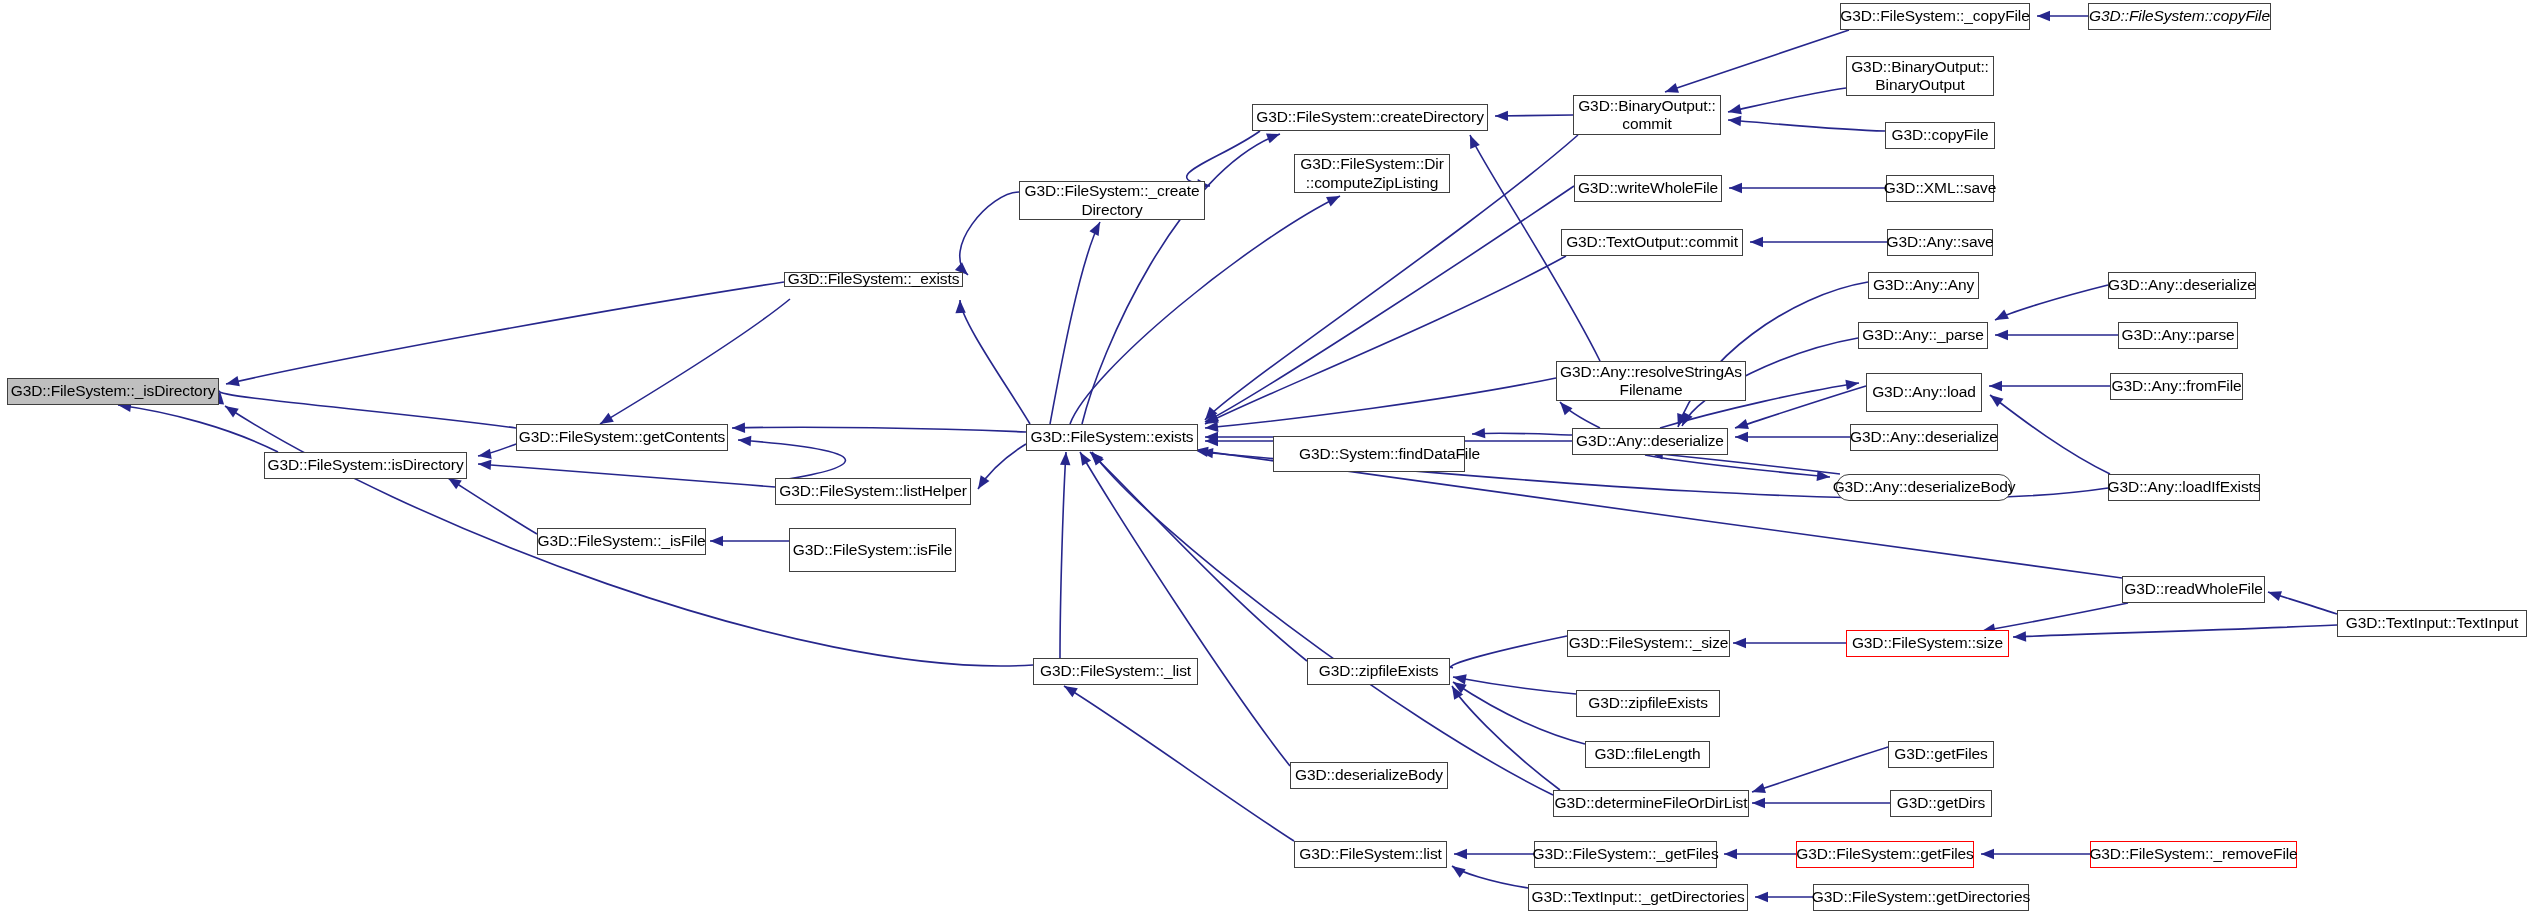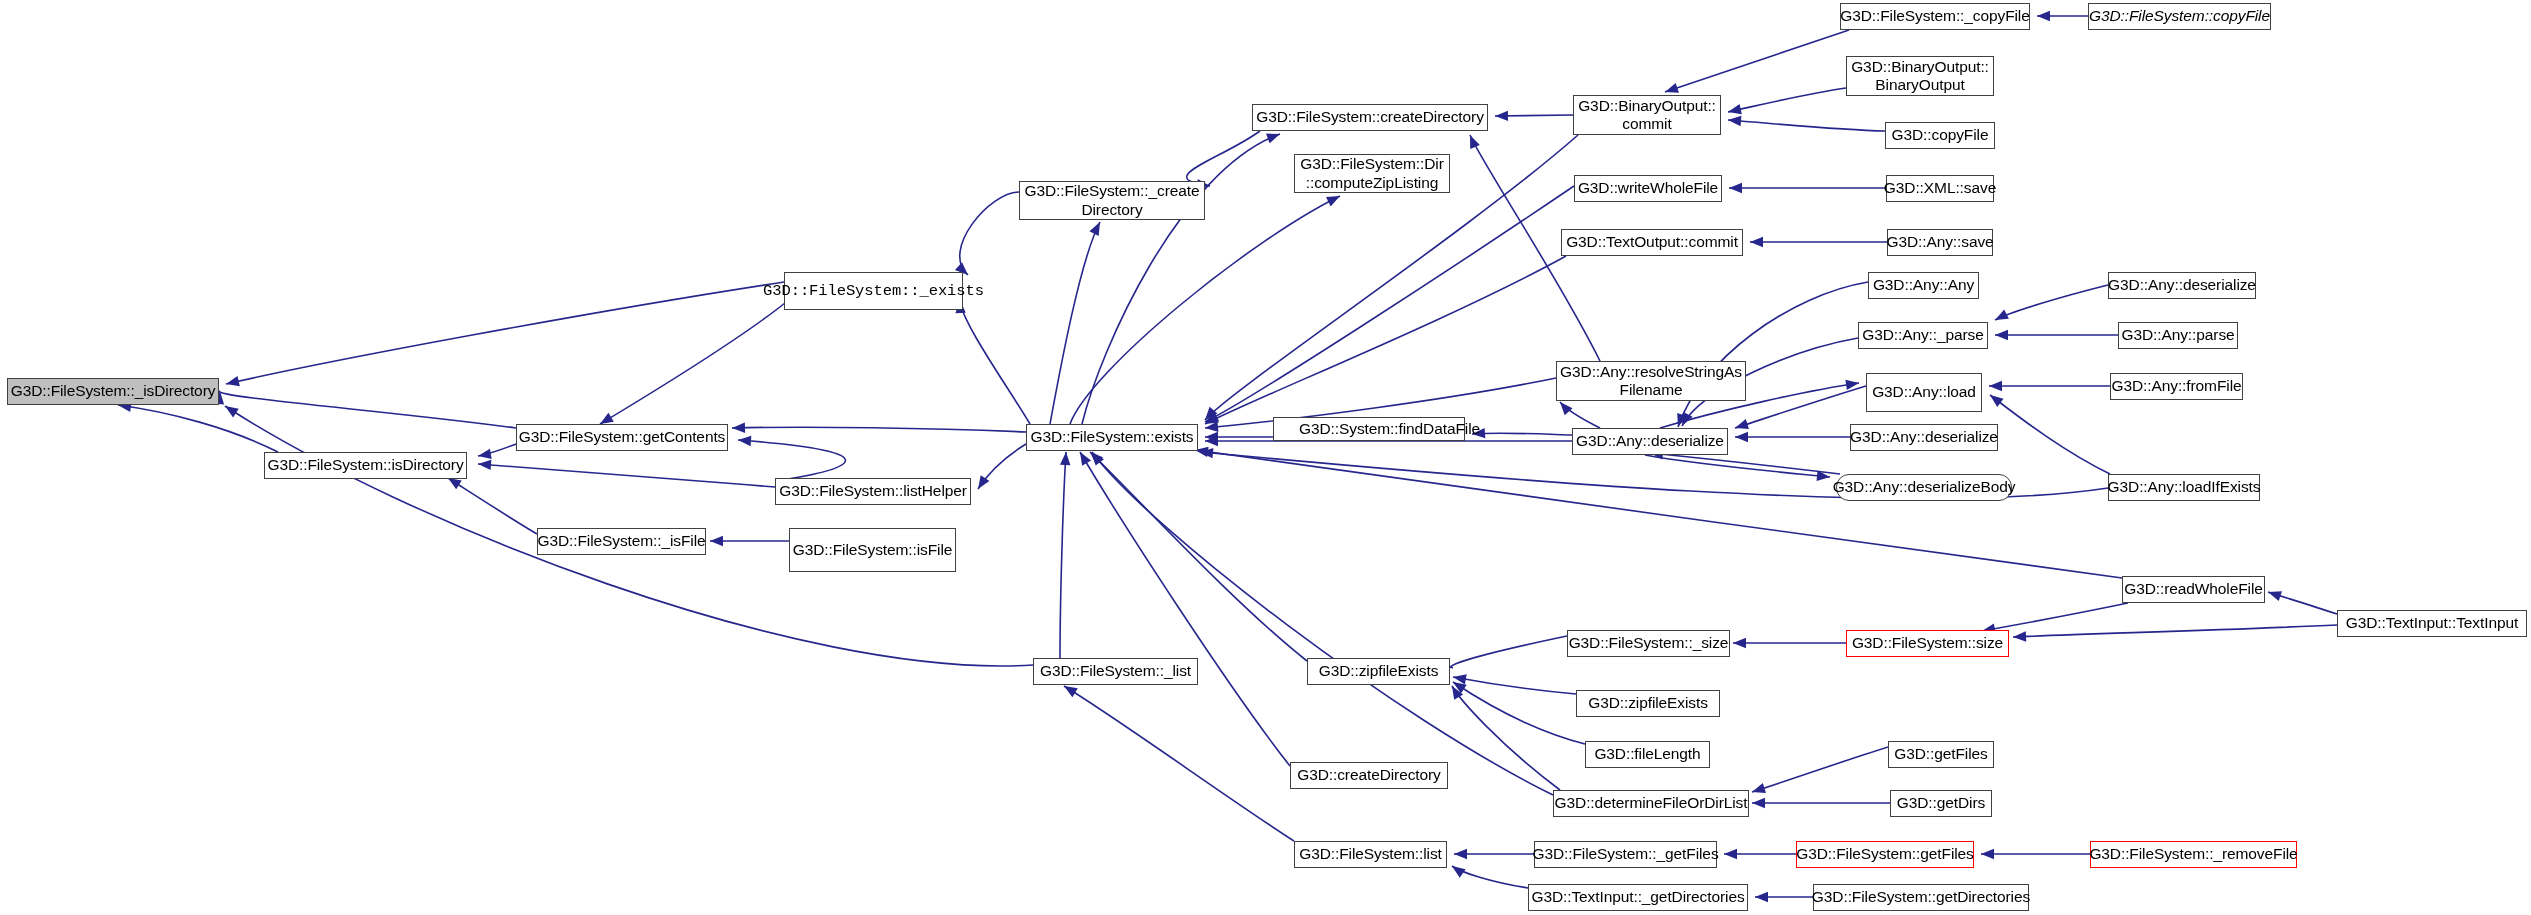--- a/index.html
+++ b/index.html
@@ -195,28 +195,28 @@
       <path d="M 1813 897 L 1755 897" class="edge-line"></path>
       <polygon points="1755,897 1768,891.8 1768,902.2" class="edge-arrow"></polygon>
     </svg>
   <div id="nodes-layer">
       <div class="node root" style="left: 7px; top: 378px; width: 212px; height: 27px;"><span>G3D::FileSystem::_isDirectory</span></div>
       <div class="node" style="left: 264px; top: 452px; width: 203px; height: 27px;"><span>G3D::FileSystem::isDirectory</span></div>
       <div class="node" style="left: 516px; top: 424px; width: 212px; height: 27px;"><span>G3D::FileSystem::getContents</span></div>
       <div class="node" style="left: 537px; top: 528px; width: 169px; height: 27px;"><span>G3D::FileSystem::_isFile</span></div>
       <div class="node" style="left: 789px; top: 528px; width: 167px; height: 44px;"><span>G3D::FileSystem::isFile</span></div>
       <div class="node" style="left: 775px; top: 478px; width: 196px; height: 27px;"><span>G3D::FileSystem::listHelper</span></div>
-      <div class="node" style="left: 784px; top: 272px; width: 179px; height: 38px; font-family: Liberation Mono, monospace;"><span>G3D::FileSystem::_exists</span></div>
+      <div class="node" style="left: 784px; top: 272px; width: 179px; height: 15px;"><span>G3D::FileSystem::_exists</span></div>
       <div class="node" style="left: 1019px; top: 181px; width: 186px; height: 39px;"><span>G3D::FileSystem::_create
 Directory</span></div>
       <div class="node" style="left: 1294px; top: 154px; width: 156px; height: 39px;"><span>G3D::FileSystem::Dir
 ::computeZipListing</span></div>
       <div class="node" style="left: 1252px; top: 104px; width: 236px; height: 27px;"><span>G3D::FileSystem::createDirectory</span></div>
       <div class="node" style="left: 1026px; top: 424px; width: 172px; height: 27px;"><span>G3D::FileSystem::exists</span></div>
-      <div class="node" style="left: 1273px; top: 417px; width: 192px; height: 24px; padding-left: 44px;"><span>G3D::System::findDataFile</span></div>
+      <div class="node" style="left: 1273px; top: 436px; width: 192px; height: 36px; padding-left: 44px;"><span>G3D::System::findDataFile</span></div>
       <div class="node" style="left: 1556px; top: 361px; width: 190px; height: 40px;"><span>G3D::Any::resolveStringAs
 Filename</span></div>
       <div class="node" style="left: 1572px; top: 428px; width: 156px; height: 27px;"><span>G3D::Any::deserialize</span></div>
       <div class="node" style="left: 1573px; top: 95px; width: 148px; height: 40px;"><span>G3D::BinaryOutput::
 commit</span></div>
       <div class="node" style="left: 1574px; top: 175px; width: 148px; height: 27px;"><span>G3D::writeWholeFile</span></div>
       <div class="node" style="left: 1561px; top: 229px; width: 182px; height: 27px;"><span>G3D::TextOutput::commit</span></div>
       <div class="node" style="left: 1840px; top: 3px; width: 190px; height: 27px;"><span>G3D::FileSystem::_copyFile</span></div>
       <div class="node" style="left: 2088px; top: 3px; width: 183px; height: 27px; font-style: italic;"><span>G3D::FileSystem::copyFile</span></div>
       <div class="node" style="left: 1846px; top: 56px; width: 148px; height: 40px;"><span>G3D::BinaryOutput::
@@ -237,21 +237,21 @@
       <div class="node" style="left: 2337px; top: 610px; width: 190px; height: 27px;"><span>G3D::TextInput::TextInput</span></div>
       <div class="node" style="left: 1567px; top: 630px; width: 163px; height: 27px;"><span>G3D::FileSystem::_size</span></div>
       <div class="node highlight" style="left: 1846px; top: 630px; width: 163px; height: 27px;"><span>G3D::FileSystem::size</span></div>
       <div class="node" style="left: 1307px; top: 658px; width: 143px; height: 27px;"><span>G3D::zipfileExists</span></div>
       <div class="node" style="left: 1576px; top: 690px; width: 144px; height: 27px;"><span>G3D::zipfileExists</span></div>
       <div class="node" style="left: 1585px; top: 741px; width: 125px; height: 27px;"><span>G3D::fileLength</span></div>
       <div class="node" style="left: 1553px; top: 790px; width: 196px; height: 27px;"><span>G3D::determineFileOrDirList</span></div>
       <div class="node" style="left: 1888px; top: 741px; width: 106px; height: 27px;"><span>G3D::getFiles</span></div>
       <div class="node" style="left: 1890px; top: 790px; width: 102px; height: 27px;"><span>G3D::getDirs</span></div>
       <div class="node" style="left: 1033px; top: 658px; width: 165px; height: 27px;"><span>G3D::FileSystem::_list</span></div>
-      <div class="node" style="left: 1290px; top: 762px; width: 158px; height: 27px;"><span>G3D::createDirectory</span></div>
+      <div class="node" style="left: 1290px; top: 762px; width: 158px; height: 27px;"><span>G3D::deserializeBody</span></div>
       <div class="node" style="left: 1294px; top: 841px; width: 153px; height: 27px;"><span>G3D::FileSystem::list</span></div>
       <div class="node" style="left: 1534px; top: 841px; width: 183px; height: 27px;"><span>G3D::FileSystem::_getFiles</span></div>
       <div class="node highlight" style="left: 1796px; top: 841px; width: 178px; height: 27px;"><span>G3D::FileSystem::getFiles</span></div>
       <div class="node highlight" style="left: 2090px; top: 841px; width: 207px; height: 27px;"><span>G3D::FileSystem::_removeFile</span></div>
       <div class="node" style="left: 1528px; top: 884px; width: 220px; height: 27px;"><span>G3D::TextInput::_getDirectories</span></div>
       <div class="node" style="left: 1813px; top: 884px; width: 216px; height: 27px;"><span>G3D::FileSystem::getDirectories</span></div>
     </div>
 </div>
 
 </body></html>

